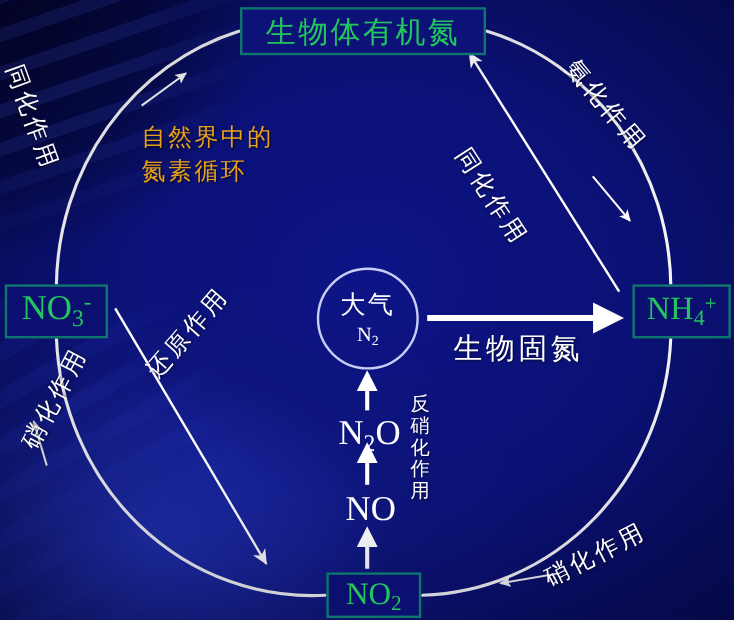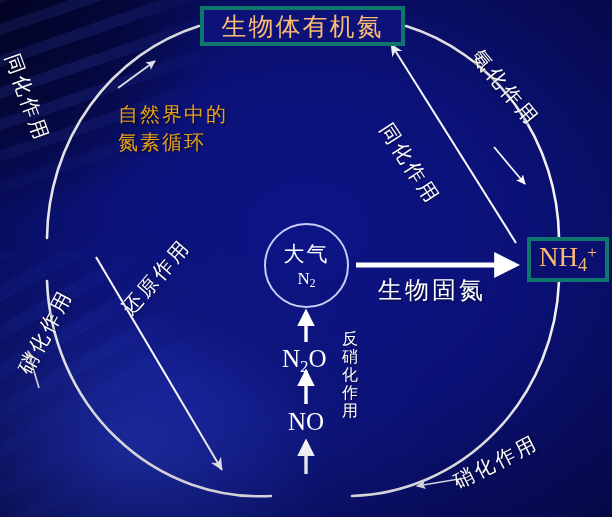--- a/index.html
+++ b/index.html
@@ -66,23 +66,23 @@
 
   
   #art {
     position: absolute;
     inset: 0;
   }
 
   
   .box {
     position: absolute;
-    border: 4px solid #0f766e;
+    border: 2px solid #0f766e;
     background: #0b1070;
-    color: #fdba74;
+    color: #22c55e;
     display: flex;
     align-items: center;
     justify-content: center;
     box-sizing: border-box;
     white-space: nowrap;
   }
   #box-organic {
     left: 200px; top: 6px;
     width: 205px; height: 40px;
     font-family: "DejaVu Sans", sans-serif;
@@ -136,21 +136,21 @@
   #lbl-nitrif-left { left: 12px;  top: 366px; transform: rotate(-62deg); }
   #lbl-reduce      { left: 116px; top: 303px; transform: rotate(-49deg); }
   #lbl-ammon-right { left: 486px; top: 44px;  transform: rotate(50deg); }
   #lbl-assim-right { left: 396px; top: 118px; transform: rotate(57deg); }
   #lbl-nitrif-right{ left: 449px; top: 471px; transform: rotate(-27deg); }
 
   
   .plabel {
     position: absolute;
     color: #ffffff;
-    font-family: Liberation Sans, sans-serif;
+    font-family: Liberation Mono, monospace;
     text-shadow: 1px 1px 2px rgba(0,0,0,0.55);
     white-space: nowrap;
   }
   #lbl-fix {
     left: 378px; top: 274px;
     font-size: 24px;
     letter-spacing: 3px;
   }
   #lbl-denitrif {
     left: 342px; top: 330px;
@@ -183,21 +183,21 @@
     margin-bottom: 1px;
   }
   #atmos-n2 {
     font-size: 17px;
   }
 
   
   .species {
     position: absolute;
     color: #ffffff;
-    font-size: 25px;
+    font-size: 29px;
     white-space: nowrap;
   }
   #sp-n2o { left: 282px; top: 345px; }
   #sp-no  { left: 288px; top: 408px; }
 </style>
 </head>
 <body>
 
 <div id="canvas">
 
@@ -245,25 +245,31 @@
     <path d="M 306,404 L 306,372" stroke="#ffffff" stroke-width="3.4" fill="none" marker-end="url(#ah-fat)"></path>
     <path d="M 306,342 L 306,312" stroke="#ffffff" stroke-width="3.4" fill="none" marker-end="url(#ah-fat)"></path>
   </svg>
 
   <div class="bg-vignette"></div>
 
   <div class="box" id="box-organic">
     <span>生物体有机氮</span>
   </div>
 
+  <div class="box" id="box-no3">
+    <span><span>NO</span><sub>3</sub><sup>-</sup></span>
+  </div>
 
   <div class="box" id="box-nh4">
     <span><span>NH</span><sub>4</sub><sup>+</sup></span>
   </div>
 
+  <div class="box" id="box-no2">
+    <span><span>NO</span><sub>2</sub></span>
+  </div>
 
   <div id="title">自然界中的
 氮素循环</div>
 
   <div id="atmos">
     <div id="atmos-air">大气</div>
     <div id="atmos-n2"><span>N</span><sub>2</sub></div>
   </div>
 
   <div class="species" id="sp-n2o"><span>N</span><sub>2</sub><span>O</span></div>

